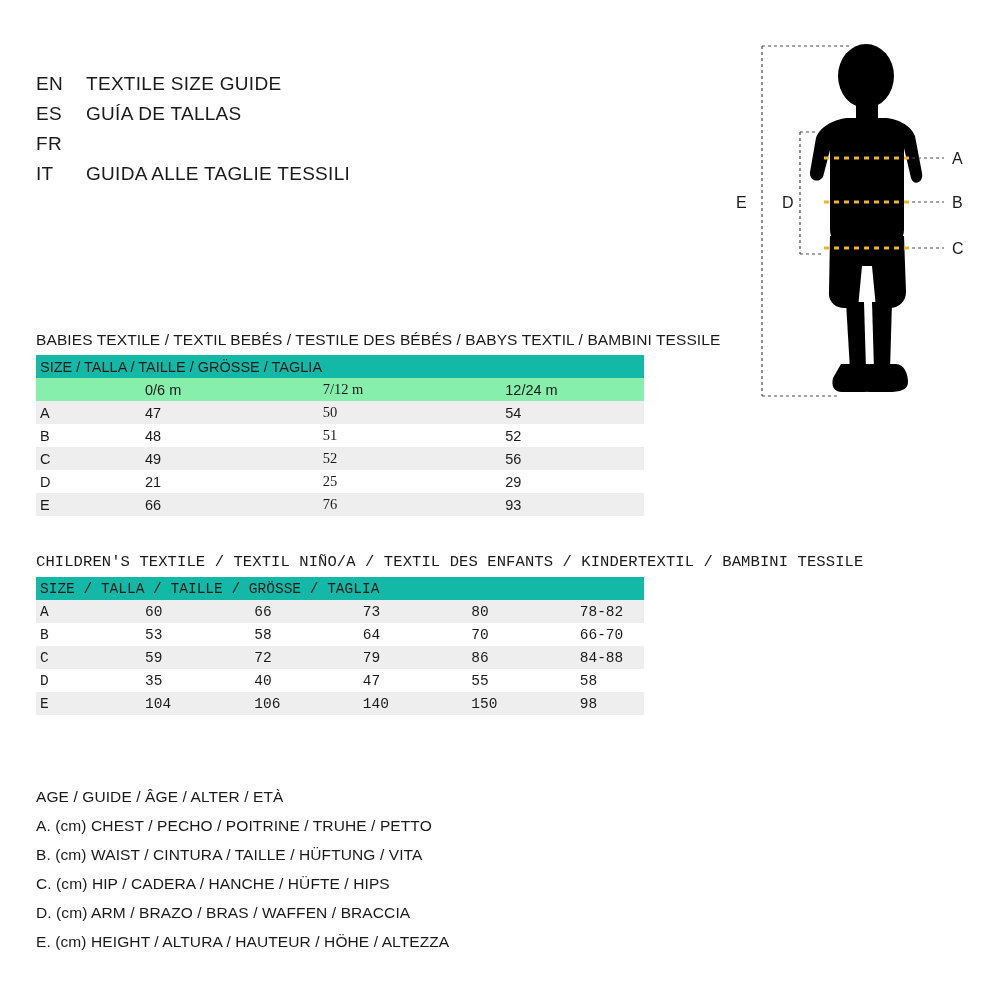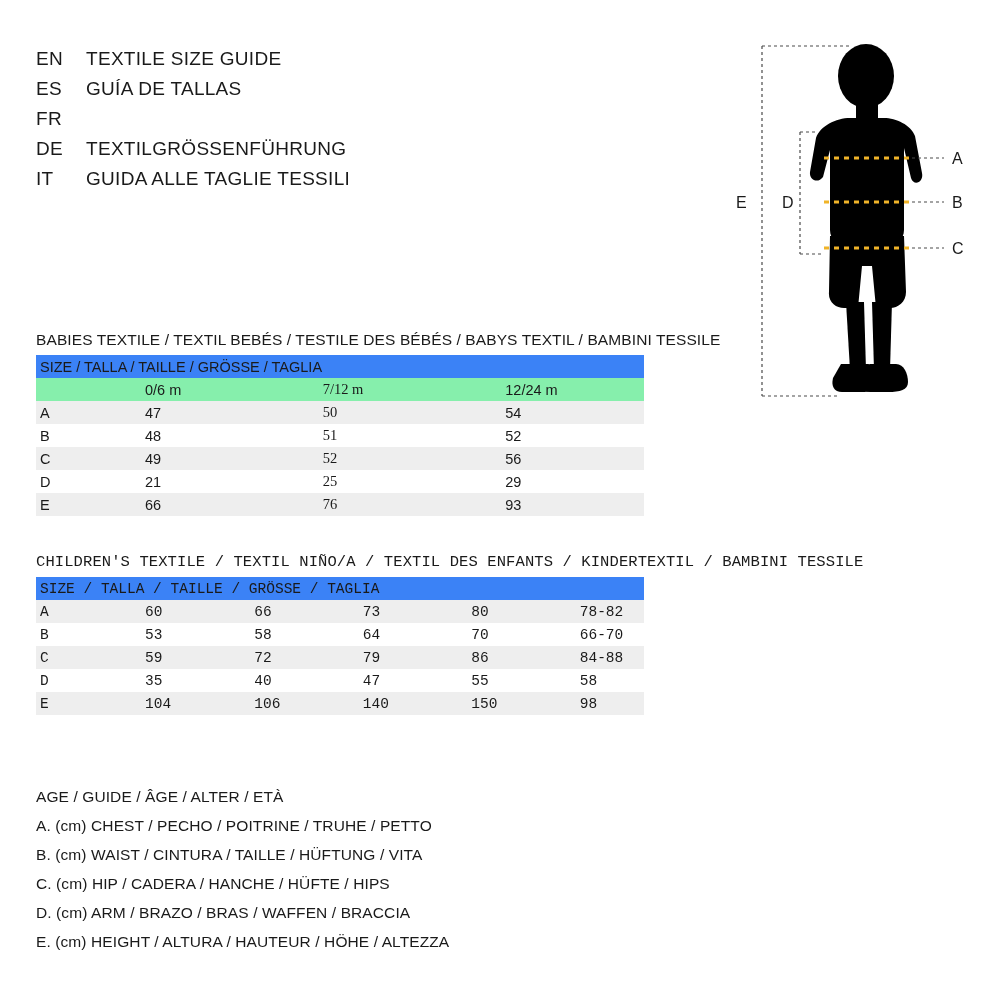--- a/index.html
+++ b/index.html
@@ -31,20 +31,21 @@
   .lang-row {
     display: flex;
     align-items: baseline;
     height: 30px;
     font-size: 19px;
     letter-spacing: 0.3px;
   }
   .lang-code {
     width: 50px;
     flex: none;
+    margin-top: 25px;
   }
   .lang-text {
     white-space: nowrap;
   }
 
   
   .section {
     position: absolute;
     left: 36px;
     width: 608px;
@@ -60,21 +61,21 @@
     width: 608px;
     font-size: 14.5px;
   }
   table.size-table td, table.size-table th {
     padding: 0;
     height: 23px;
     font-weight: normal;
     text-align: left;
   }
   .hdr-row td {
-    background: #3b82f6;
+    background: #14b8a6;
     font-size: 14.5px;
     height: 24px;
   }
   .hdr-row td.hdr-label {
     padding-left: 4px;
     white-space: nowrap;
   }
   .sub-row td {
     background: #86efac;
     height: 24px;
@@ -130,24 +131,20 @@
       <span class="lang-text">TEXTILE SIZE GUIDE</span>
     </div>
     <div class="lang-row">
       <span class="lang-code">ES</span>
       <span class="lang-text">GUÍA DE TALLAS</span>
     </div>
     <div class="lang-row">
       <span class="lang-code">FR</span>
     </div>
     <div class="lang-row">
-      <span class="lang-code">DE</span>
-      <span class="lang-text">TEXTILGRÖSSENFÜHRUNG</span>
-    </div>
-    <div class="lang-row">
       <span class="lang-code">IT</span>
       <span class="lang-text">GUIDA ALLE TAGLIE TESSILI</span>
     </div>
   </div>
 
   <div class="section babies" style="top:331px;">
     <div class="section-title">BABIES TEXTILE / TEXTIL BEBÉS / TESTILE DES BÉBÉS / BABYS TEXTIL / BAMBINI TESSILE</div>
     <table class="size-table babies">
       <tbody>
         <tr class="hdr-row">

